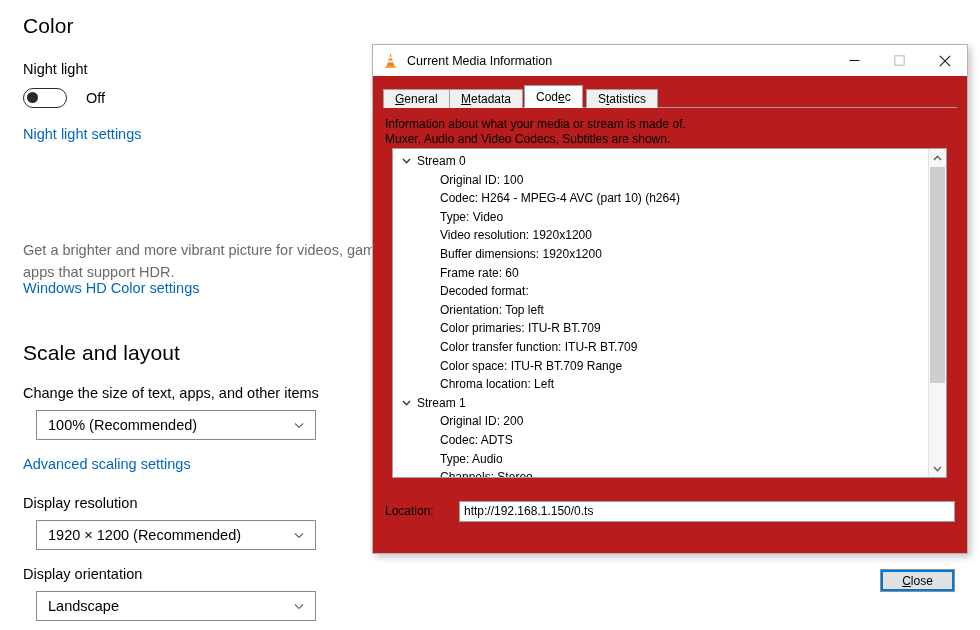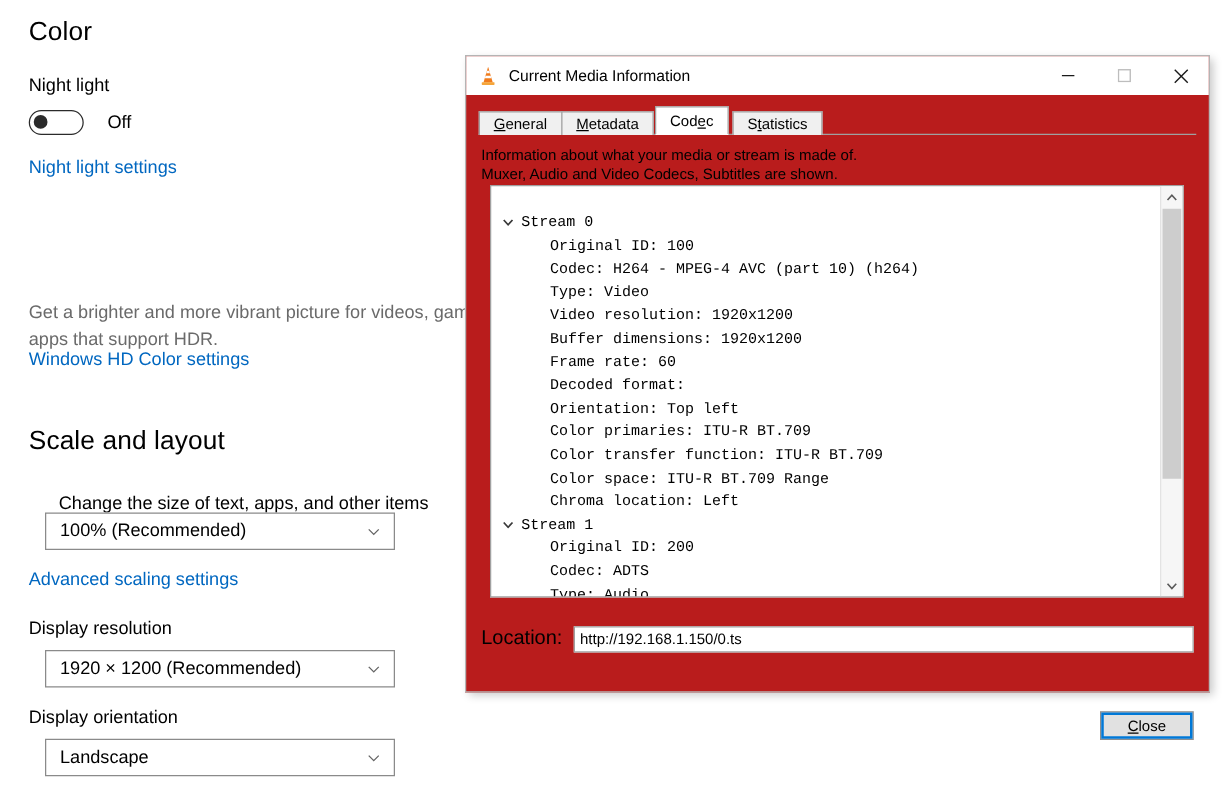--- a/index.html
+++ b/index.html
@@ -224,23 +224,22 @@
     background: #ffffff;
     border: 1px solid #a0a0a0;
     box-sizing: border-box;
     overflow: hidden;
   }
   #vlc-tree {
     position: absolute;
     left: 0; top: 0;
     right: 19px;
     bottom: 0;
-    padding-top: 20px;
+    padding-top: 3px;
     overflow: hidden;
-    font-family: Liberation Mono, monospace;
   }
   .tree-node {
     height: 18.6px;
     line-height: 18.6px;
     display: flex;
     align-items: center;
     font-size: 12px;
     color: #000000;
     white-space: nowrap;
     cursor: default;
@@ -293,21 +292,21 @@
     position: absolute;
     left: 12px;
     top: 455px;
     right: 12px;
     height: 22px;
     display: flex;
     align-items: center;
   }
   #vlc-location-label {
     width: 74px;
-    font-size: 16px;
+    font-size: 12px;
     color: #000000;
     flex: 0 0 auto;
   }
   #vlc-location-input {
     flex: 1 1 auto;
     height: 21px;
     border: 1px solid #a0a0a0;
     background: #ffffff;
     font-family: "Liberation Sans", sans-serif;
     font-size: 12px;
@@ -353,21 +352,21 @@
 
   <a class="settings-link" style="top:126px;">Night light settings</a>
 
 
   <div class="settings-desc" style="top:239px;">Get a brighter and more vibrant picture for videos, games and apps that support HDR.</div>
 
   <a class="settings-link" style="top:280px;">Windows HD Color settings</a>
 
   <div class="settings-h2" style="top:341px;">Scale and layout</div>
 
-  <div class="settings-label" style="top:395px;margin-left:24px;">Change the size of text, apps, and other items</div>
+  <div class="settings-label" style="top:385px;">Change the size of text, apps, and other items</div>
 
   <div class="combo" style="top:410px;">
     <span class="combo-value">100% (Recommended)</span>
     <span class="chev">
       <svg viewBox="0 0 12 12" width="12" height="12">
         <polyline points="2,4.5 6,8.5 10,4.5" fill="none" stroke="#666666" stroke-width="1.1"></polyline>
       </svg>
     </span>
   </div>
 

